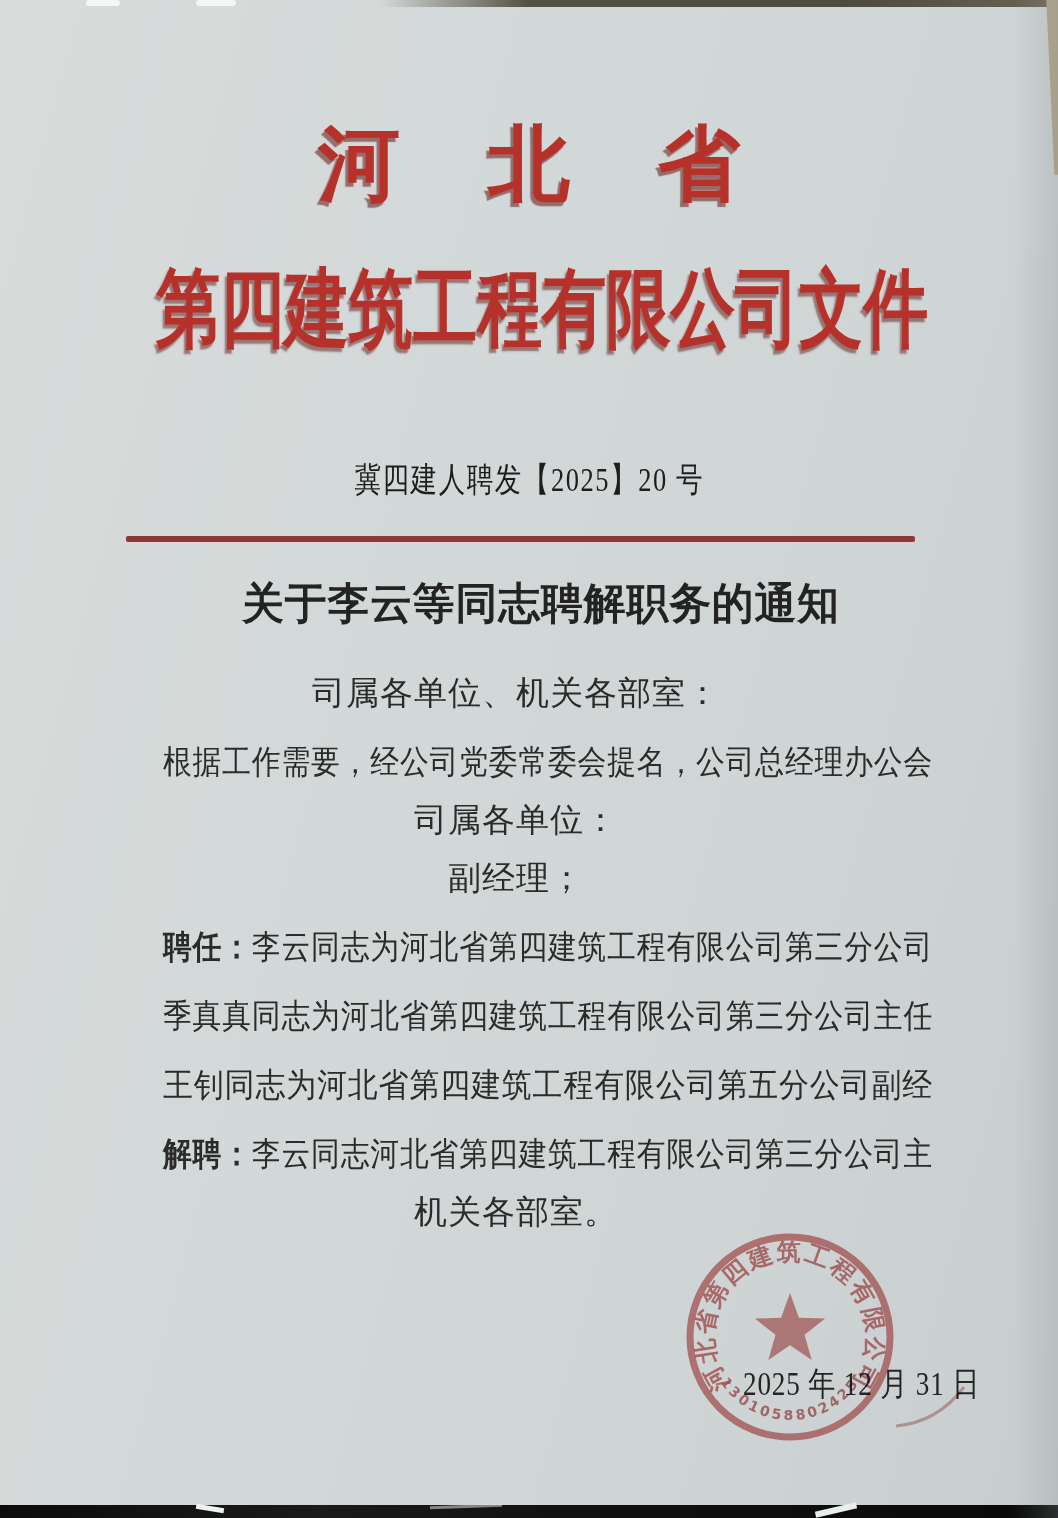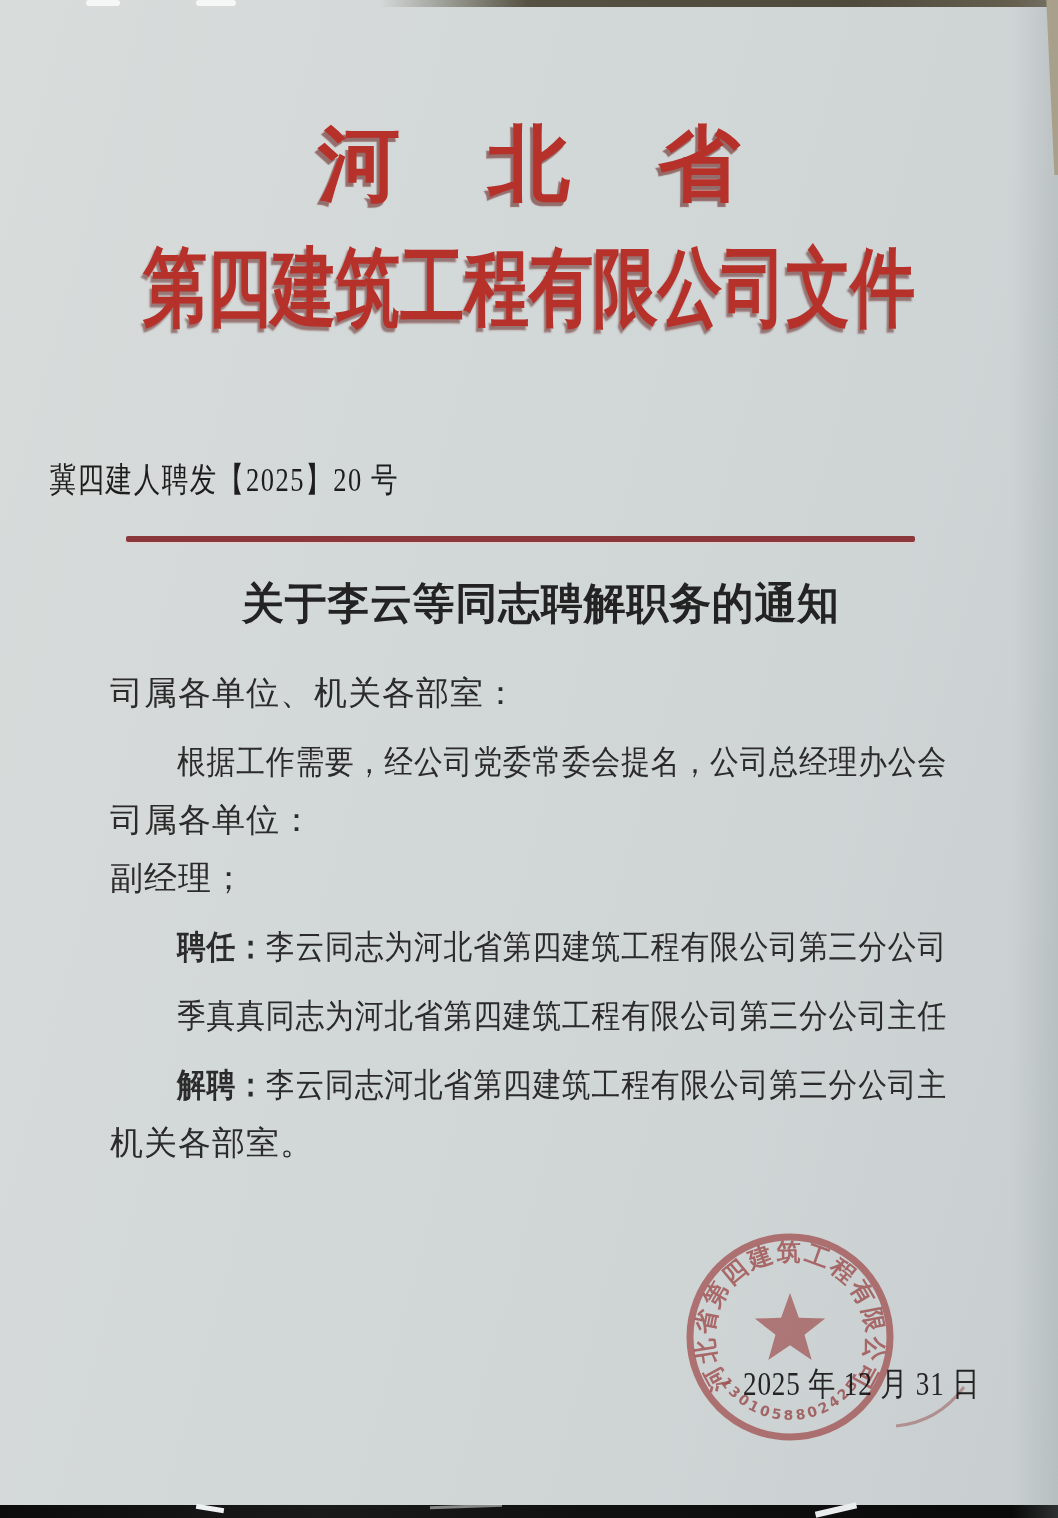--- a/index.html
+++ b/index.html
@@ -19,37 +19,37 @@
   }
   
   .h1row{
     position:absolute;top:124px;left:0;width:100%;
     display:flex;justify-content:center;gap:88px;
   }
   .h1row .bigchar{
     font-size:82px;line-height:1;font-weight:700;color:#b7312b;
     text-shadow:-3px 4px 1px rgba(96,22,18,.55);
   }
-  .h2wrap{position:absolute;top:243px;left:0;width:100%;text-align:center;}
+  .h2wrap{position:absolute;top:264px;left:0;width:100%;text-align:right;}
   .h2wrap .fit{
     font-size:86px;line-height:1.05;font-weight:700;color:#b7312b;
     text-shadow:-3px 4px 2px rgba(90,20,16,.5);
   }
   
-  .docnum{position:absolute;top:460px;left:0;width:100%;text-align:left;}
+  .docnum{position:absolute;top:460px;left:0;width:100%;text-align:center;}
   .docnum .fit{font-size:34px;line-height:40px;color:#1d1d1d;letter-spacing:2px;font-weight:500;}
   .redline{
     position:absolute;top:536px;left:126px;width:789px;height:6px;
     background:#8a383c;border-radius:2px;
     box-shadow:0 1px 1px rgba(255,200,200,.5);
   }
   .titlewrap{position:absolute;top:580px;left:0;width:100%;text-align:center;margin-left:12px;}
   .titlewrap .fit{font-size:43px;line-height:48px;font-weight:700;color:#232323;letter-spacing:1px;}
   
-  .bodyblock{position:absolute;top:664px;left:110px;width:840px;}
+  .bodyblock{position:absolute;top:664px;left:96px;width:840px;text-align:center;}
   .bline{height:58px;line-height:58px;font-size:33px;white-space:nowrap;letter-spacing:1px;}
   .bline.ps{margin-top:11px;}
   .bline.ind{padding-left:67px;}
   .bline .lead{font-weight:700;font-family:"Liberation Sans","DejaVu Sans",sans-serif;}
   .fit{display:inline-block;white-space:nowrap;}
   
   .dateline{
     position:absolute;top:1364px;left:0;width:100%;box-sizing:border-box;
     text-align:right;padding-right:78px;
   }
@@ -122,20 +122,23 @@
     <div class="bline">
       <span class="fit"><span class="lead"></span><span>副经理；</span></span>
     </div>
     <div class="bline ind ps">
       <span class="fit" style="transform-origin: left 50%; transform: scaleX(0.871041);"><span class="lead">聘任：</span><span>李云同志为河北省第四建筑工程有限公司第三分公司</span></span>
     </div>
     <div class="bline ind ps">
       <span class="fit" style="transform-origin: left 50%; transform: scaleX(0.871041);"><span class="lead"></span><span>季真真同志为河北省第四建筑工程有限公司第三分公司主任</span></span>
     </div>
     <div class="bline ind ps">
+      <span class="fit" style="transform-origin: left 50%; transform: scaleX(0.905882);"><span class="lead"></span><span>王钊同志为河北省第四建筑工程有限公司第五分公司副经</span></span>
+    </div>
+    <div class="bline ind ps">
       <span class="fit" style="transform-origin: left 50%; transform: scaleX(0.871041);"><span class="lead">解聘：</span><span>李云同志河北省第四建筑工程有限公司第三分公司主</span></span>
     </div>
     <div class="bline">
       <span class="fit"><span class="lead"></span><span>机关各部室。</span></span>
     </div>
   </div>
 
   <div class="dateline">
     <span class="fit" style="transform-origin: right 50%; transform: scaleX(0.822917);">2025 年 12 月 31 日</span>
   </div>

